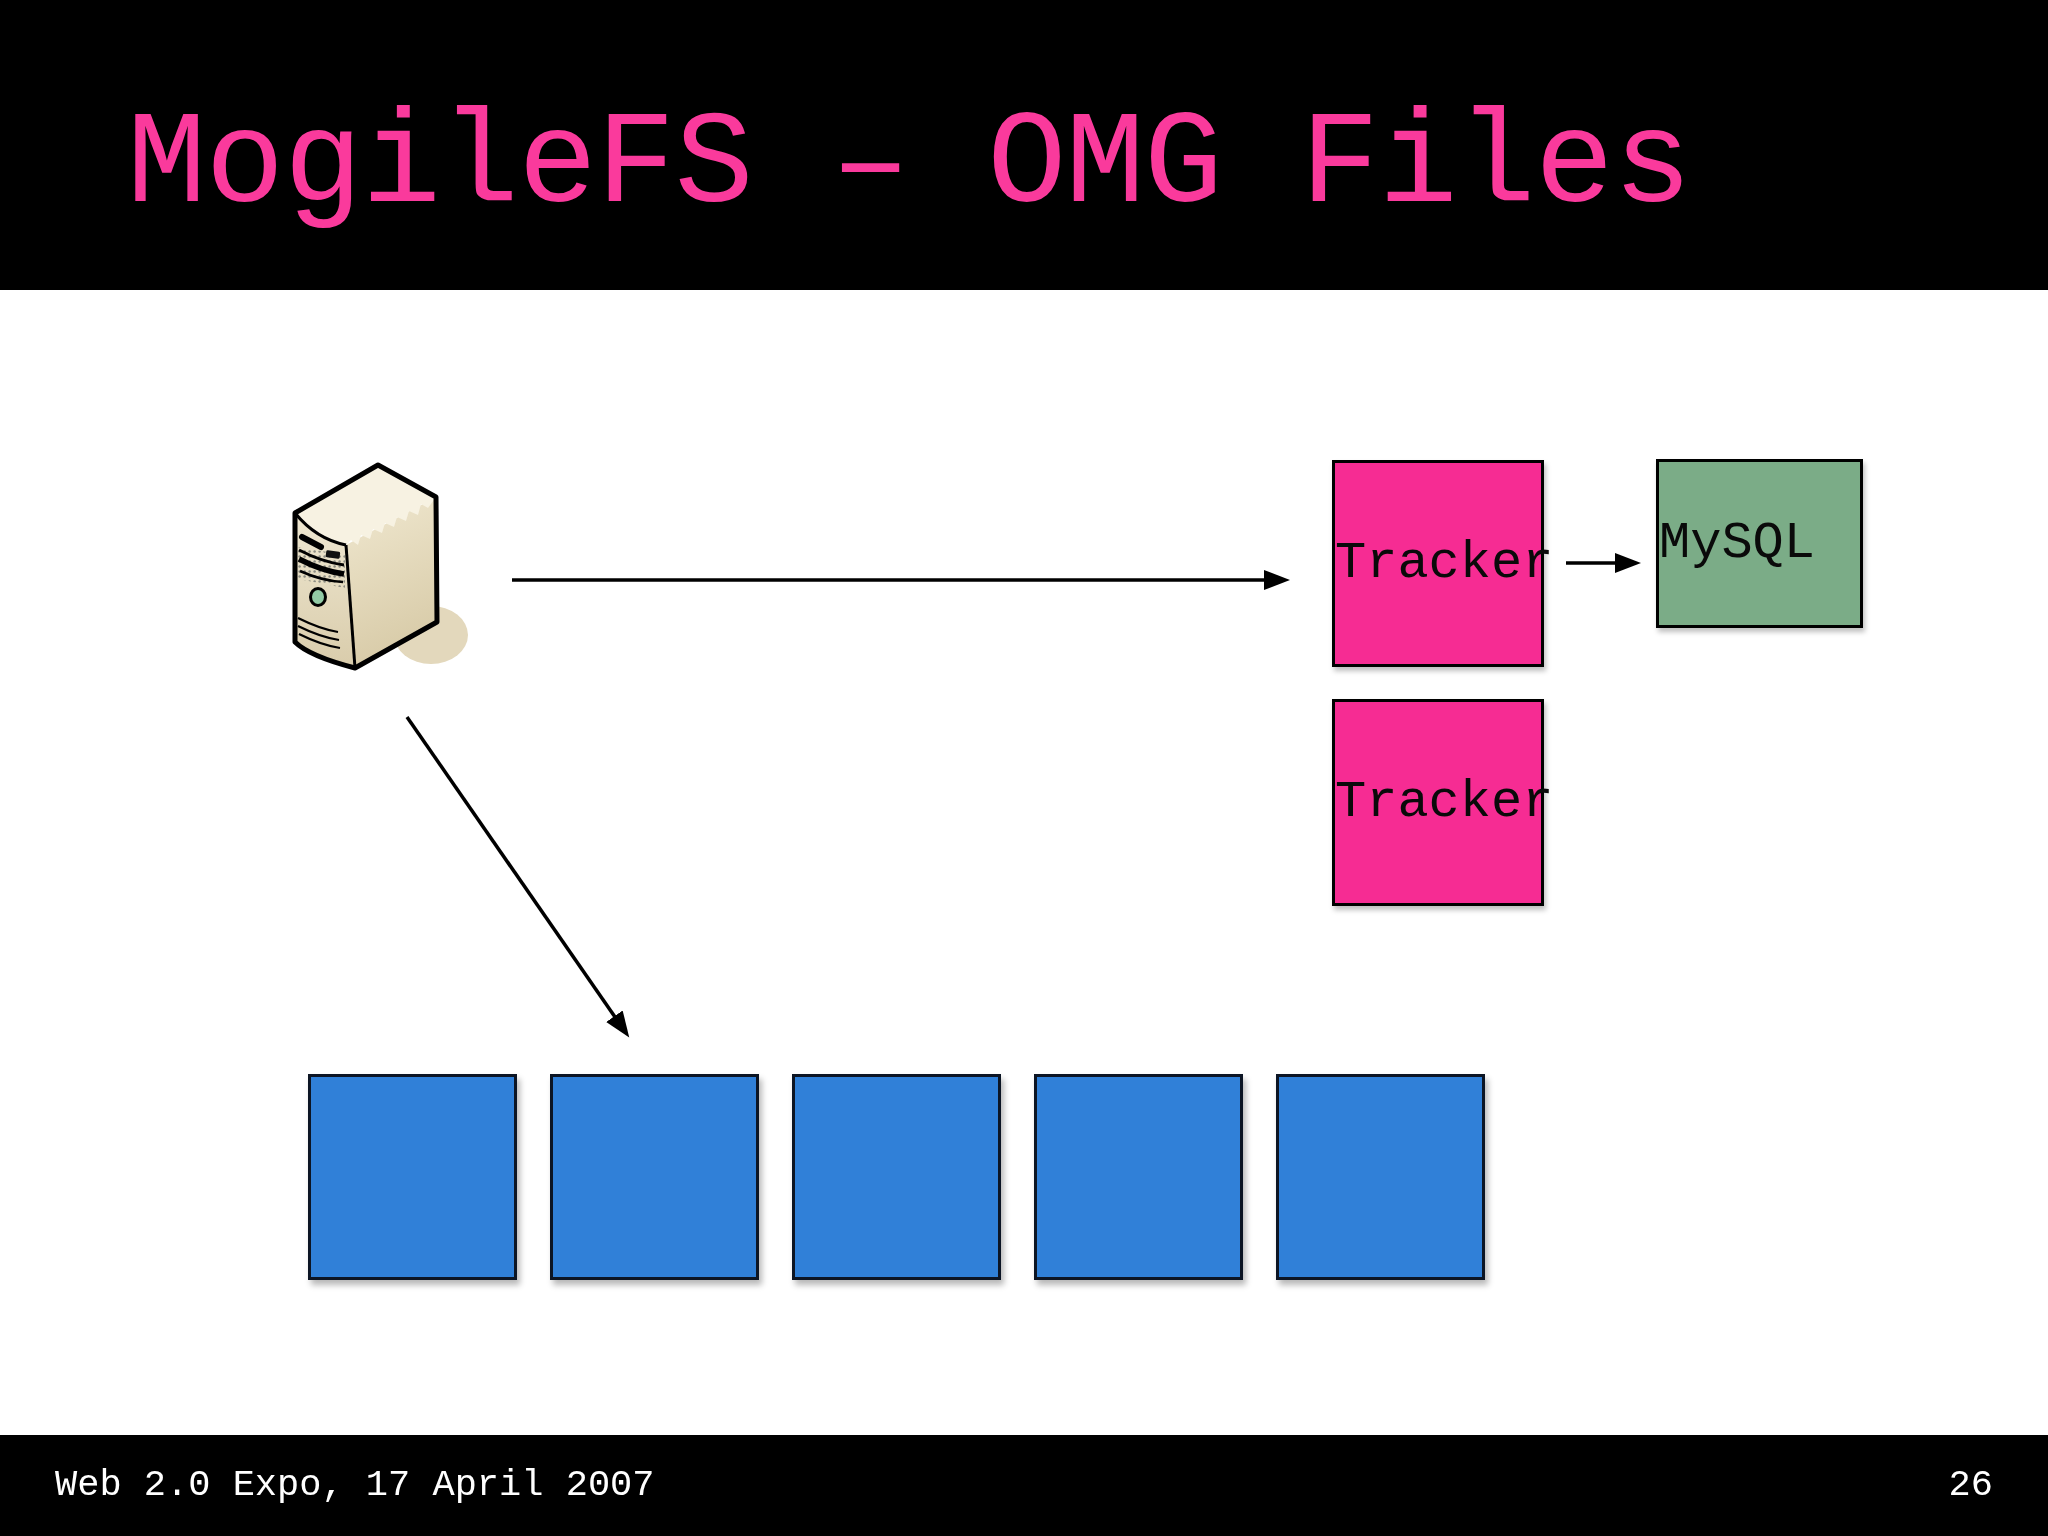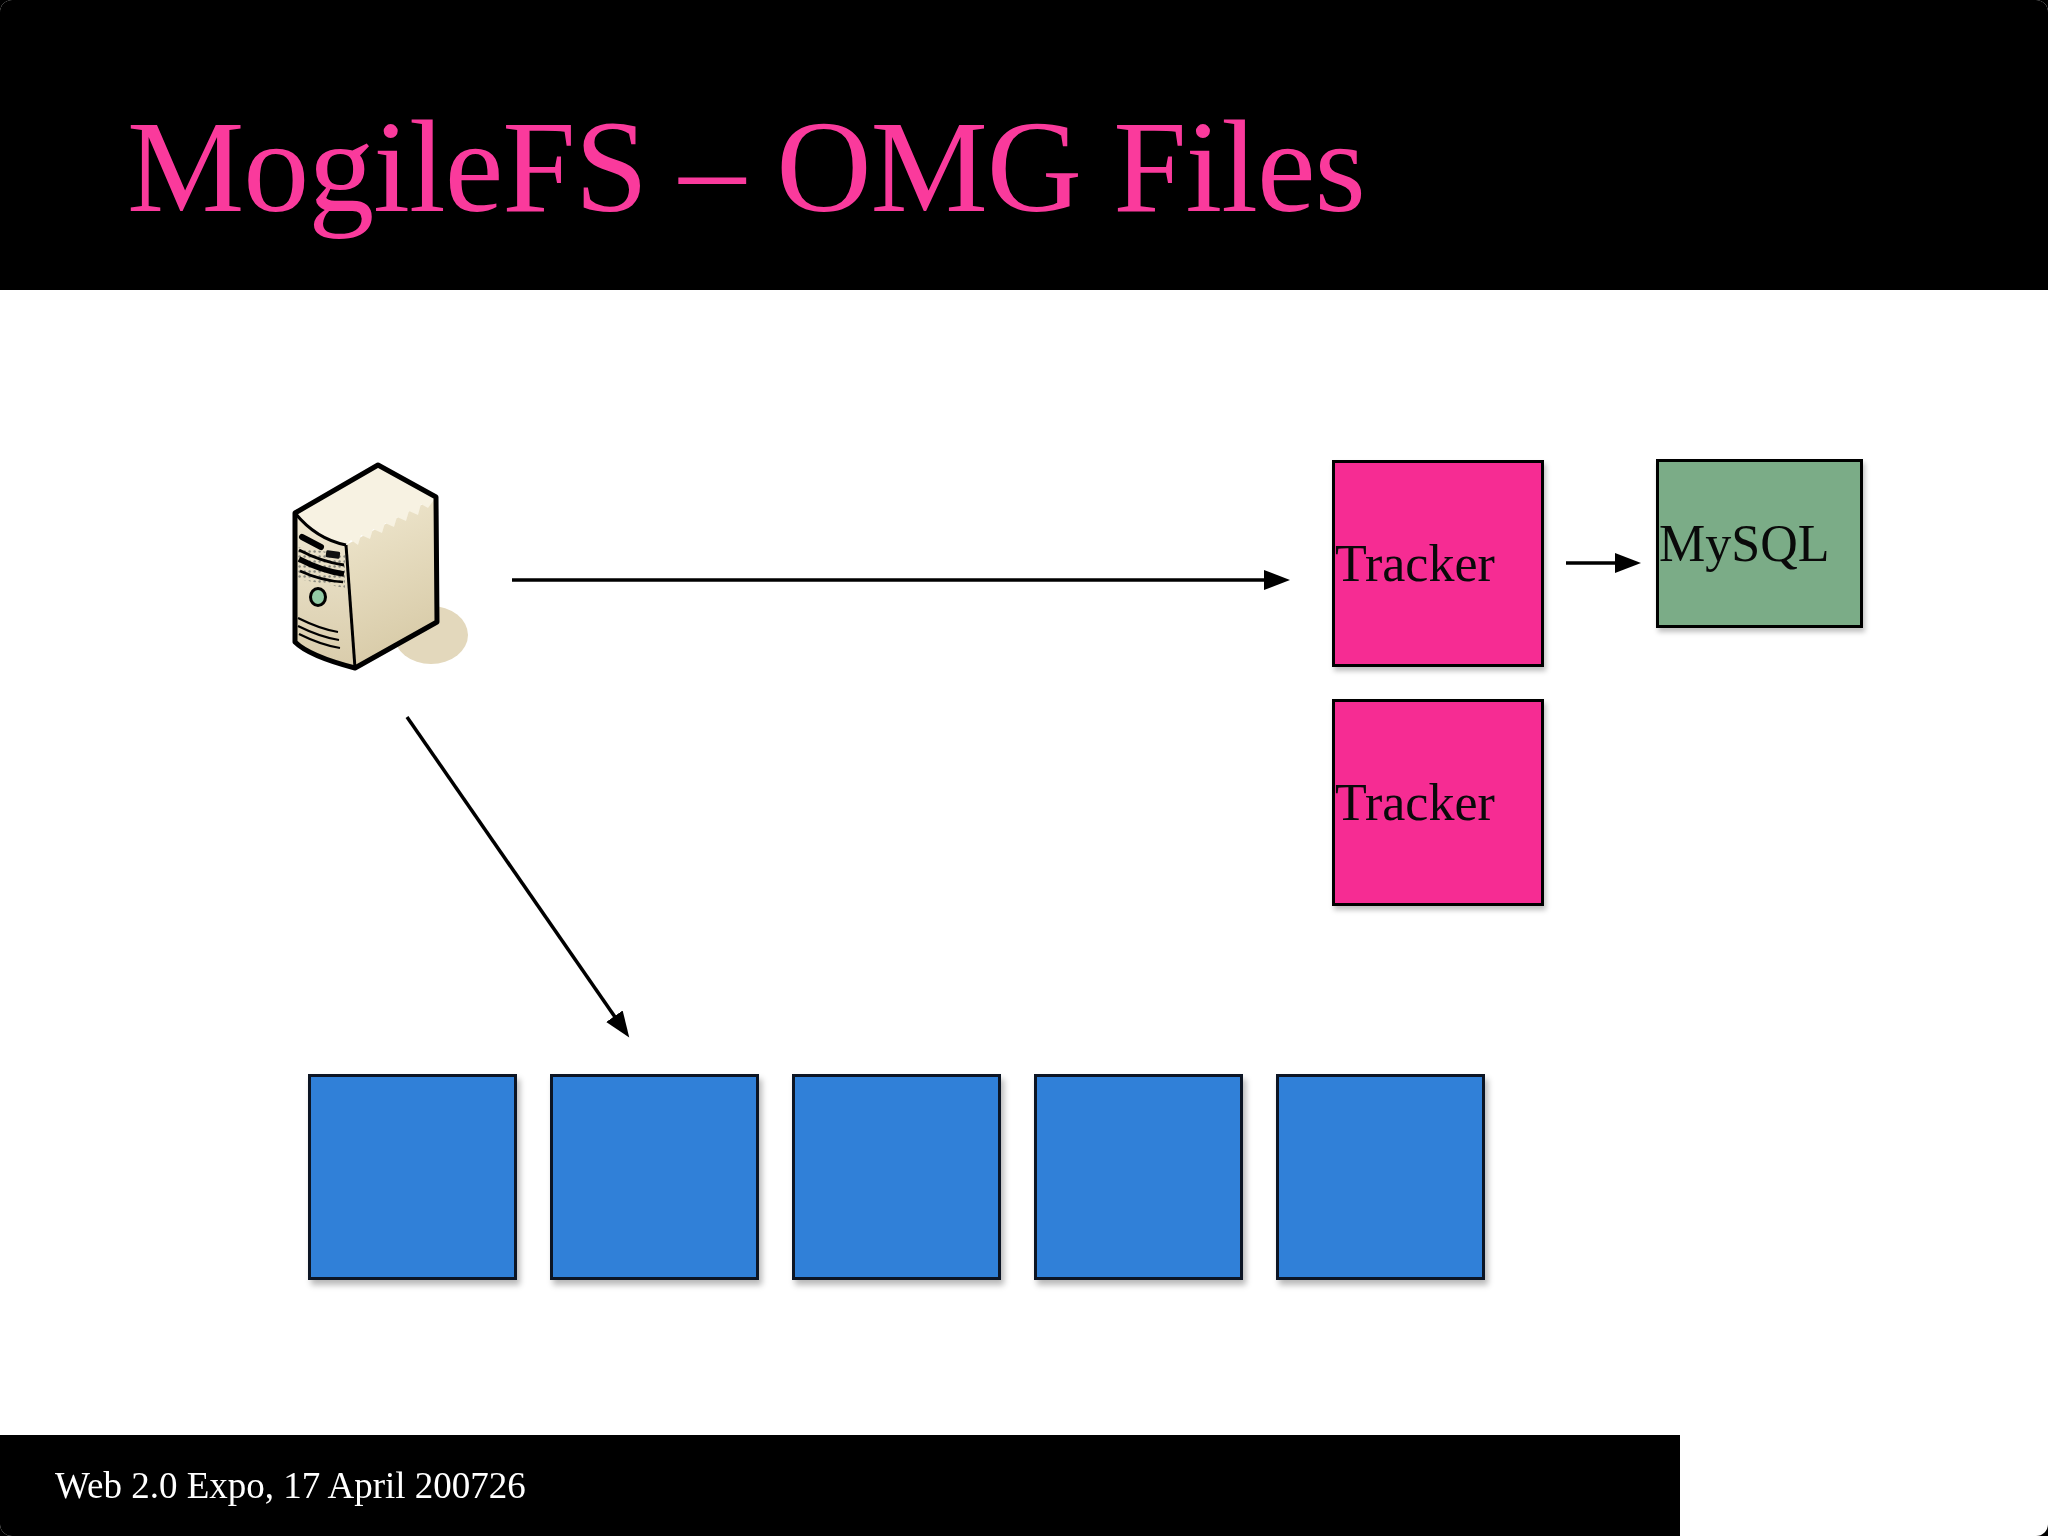--- a/index.html
+++ b/index.html
@@ -9,22 +9,21 @@
     --database-fill:#7BAC87;
     --storage-fill:#3080D8;
     --footer-text:#FFFFFF;
     --box-border:#000000;
     --slide-bg:#FFFFFF;
   }
   html,body{margin:0;padding:0;background:#000;}
   .slide{
     position:relative;width:2048px;height:1536px;overflow:hidden;
     background:var(--slide-bg,#fff);
-    font-family:Liberation Serif, serif;
-    border-radius:12px;
+    font-family:Liberation Mono, monospace;
   }
   .header-bar{
     position:absolute;left:0;top:0;width:2048px;height:290px;
     background:var(--header-bg,#000);
   }
   .slide-title{
     position:absolute;left:127px;top:94px;
     font-size:132px;line-height:1.1;font-weight:400;
     color:var(--title-text,#FA3A9C);
     letter-spacing:-1px;white-space:nowrap;
@@ -47,23 +46,23 @@
     display:flex;gap:33px;
   }
   .storage-node{
     width:209px;height:206px;box-sizing:border-box;
     background:var(--storage-fill,#3080D8);
     border:3px solid #0c1524;
     box-shadow:3px 5px 6px rgba(0,0,0,0.28);
   }
   .arrow-svg{position:absolute;overflow:visible;}
   .footer-bar{
-    position:absolute;left:0;top:1435px;width:1680px;height:101px;
+    position:absolute;left:0;top:1435px;width:2048px;height:101px;
     background:var(--header-bg,#000);
-    display:flex;align-items:center;justify-content:flex-start;
+    display:flex;align-items:center;justify-content:space-between;
     box-sizing:border-box;padding:0 55px;
   }
   .footer-bar .footer-text{
     color:var(--footer-text,#fff);font-size:37px;line-height:1;
   }
   .server-art{position:absolute;left:288px;top:455px;width:180px;height:230px;}
 </style>
 </head>
 <body>
 

